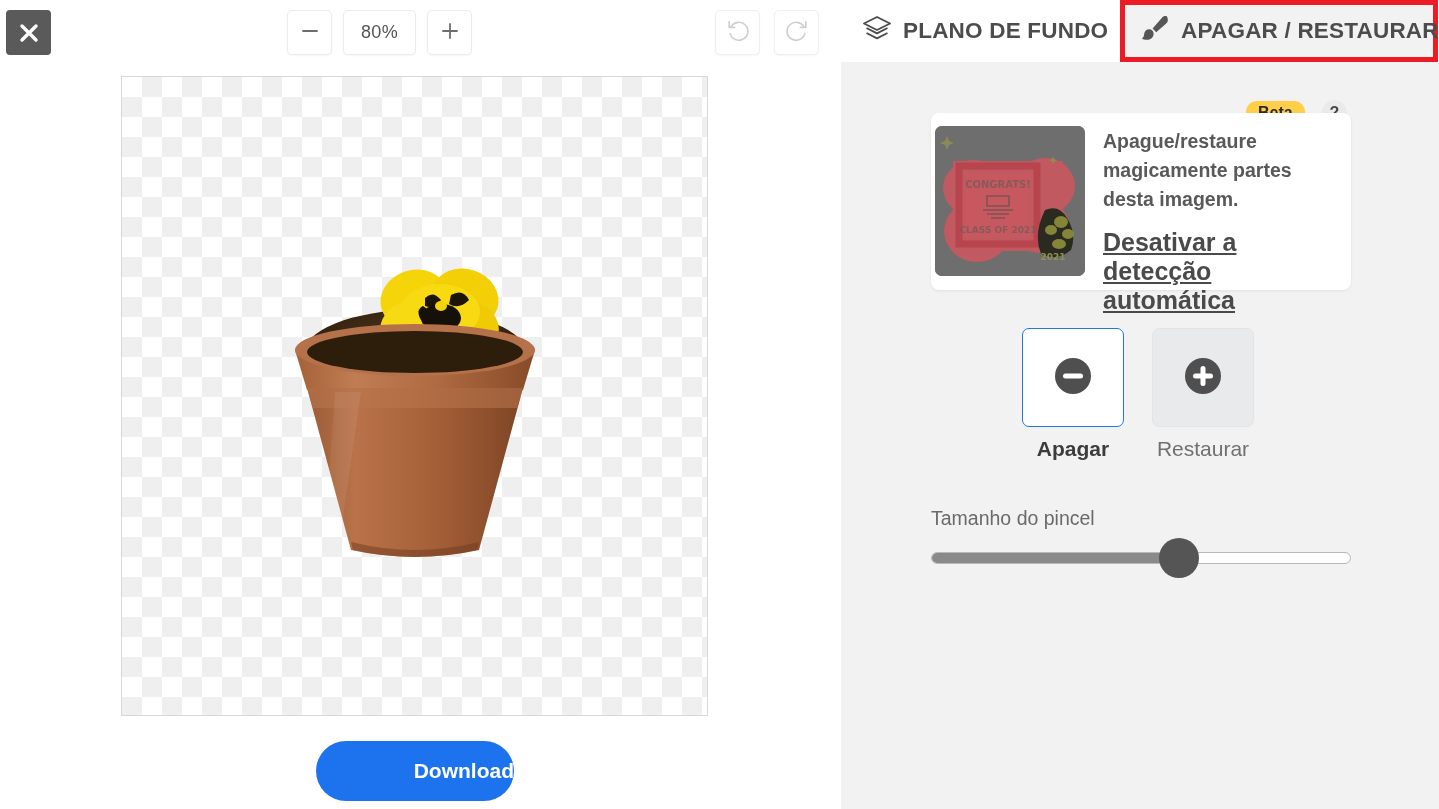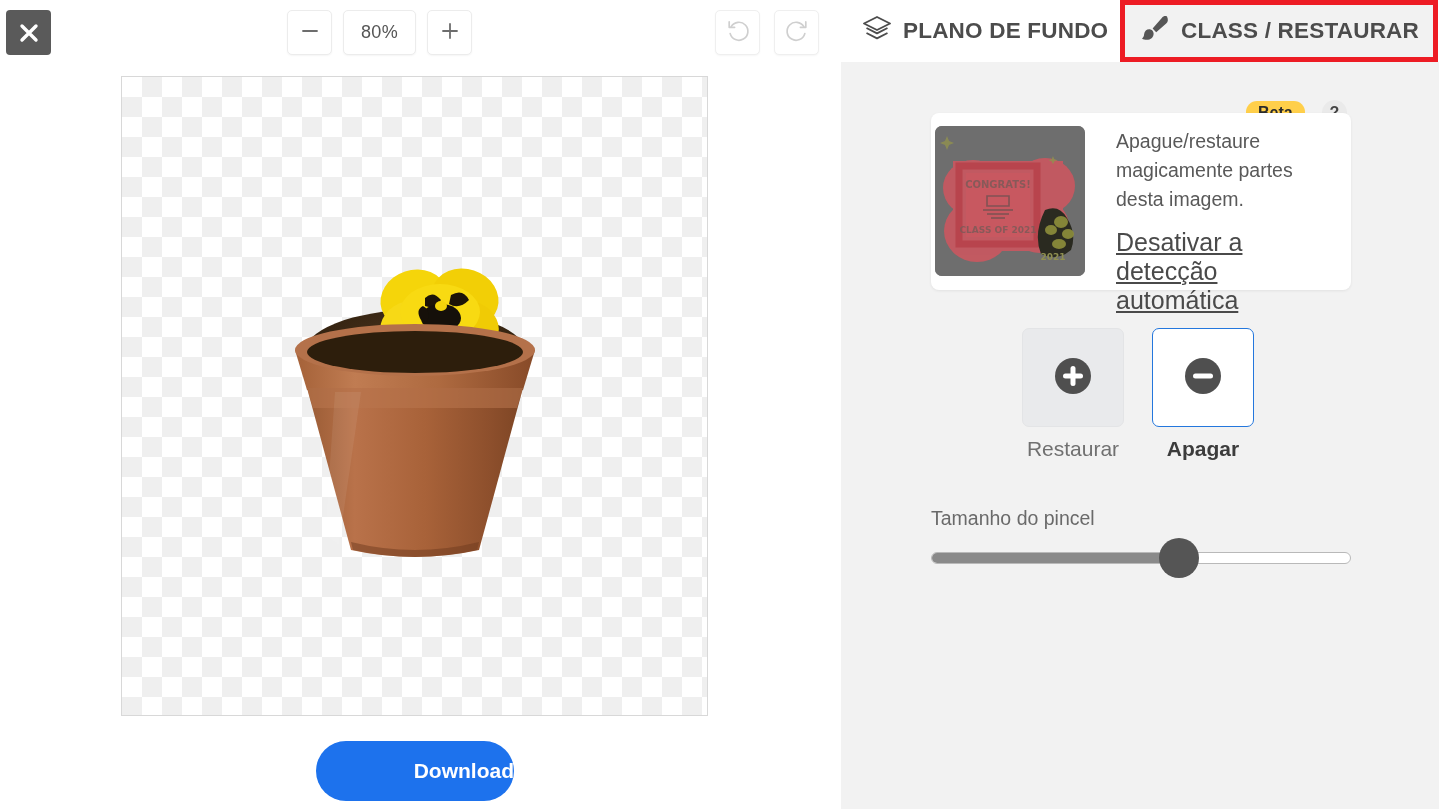--- a/index.html
+++ b/index.html
@@ -124,23 +124,23 @@
     width: 420px; height: 177px;
     background: #ffffff; border-radius: 8px;
     box-shadow: 0 1px 3px rgba(0,0,0,0.07);
   }
   .thumb {
     position: absolute; left: 4px; top: 13px;
     width: 150px; height: 150px; border-radius: 7px;
     overflow: hidden; background: #6f6f6f;
   }
   .info-text {
-    position: absolute; left: 185px; top: 14px;
+    position: absolute; left: 172px; top: 14px;
     width: 215px;
-    font-size: 19.5px; line-height: 29px; color: #595959;
+    font-size: 19.5px; line-height: 29px; color: #595959; font-weight: bold;
   }
   .info-link {
     display: block; margin-top: 14px;
     color: #4a4a4a; text-decoration: underline;
     cursor: pointer; font-size: 25px; line-height: 29px;
   }
   .beta-badge {
     position: absolute; left: 405px; top: 101px;
     background: #ffcf4a; color: #2b2b2b;
     border-radius: 11px; padding: 3px 12px 4px;
@@ -352,21 +352,21 @@
         <span>PLANO DE FUNDO</span>
       </div>
 
       <div class="tab tab-inner" style="position:absolute;left:286px;top:0;">
         <span>
           <svg width="30" height="30" viewBox="0 0 30 30">
             <path d="M27 3.5 C25.5 2.5 23.4 3 21.8 4.9 L12.6 15.6 L16.2 19.2 L26.2 10.5 C28 8.9 28.5 6.8 27 3.5 Z" fill="#565656"></path>
             <path d="M10.6 16.4 C7.6 15.6 4.4 17.4 4.1 21.3 C4 23.5 3.2 24.6 2 25.4 C4.9 27.5 9.3 27.3 11.9 24.9 C14.3 22.6 14.2 19 11.8 17.1 Z" fill="#565656"></path>
           </svg>
         </span>
-        <span>CLASS / RESTAURAR</span>
+        <span>APAGAR / RESTAURAR</span>
       </div>
     </div>
 
     <div class="beta-badge">Beta</div>
     <div class="help-btn">?</div>
 
     <div class="info-card">
       <div class="thumb">
         <svg width="150" height="150" viewBox="0 0 150 150">
           <rect width="150" height="150" fill="#6e6e6e"></rect>
@@ -404,43 +404,43 @@
           </g>
         </svg>
       </div>
       <div class="info-text">
         <span>Apague/restaure magicamente partes desta imagem.</span>
         <a class="info-link">Desativar a detecção automática</a>
       </div>
     </div>
 
     <div class="modes">
+      <div class="mode">
+        <div class="mode-box sel">
+          <span>
+            <svg width="42" height="42" viewBox="0 0 42 42">
+              <circle cx="21" cy="21" r="18" fill="#4f4f4f"></circle>
+              <rect x="11" y="18.5" width="20" height="5" rx="2.5" fill="#ffffff"></rect>
+            </svg>
+          </span>
+        </div>
+        <div class="mode-label sel">Apagar</div>
+      </div>
       <div class="mode">
         <div class="mode-box unsel">
           <span>
             <svg width="42" height="42" viewBox="0 0 42 42">
               <circle cx="21" cy="21" r="18" fill="#4f4f4f"></circle>
               <rect x="11" y="18.5" width="20" height="5" rx="2.5" fill="#ffffff"></rect>
               <rect x="18.5" y="11" width="5" height="20" rx="2.5" fill="#ffffff"></rect>
             </svg>
           </span>
         </div>
         <div class="mode-label">Restaurar</div>
       </div>
-      <div class="mode">
-        <div class="mode-box sel">
-          <span>
-            <svg width="42" height="42" viewBox="0 0 42 42">
-              <circle cx="21" cy="21" r="18" fill="#4f4f4f"></circle>
-              <rect x="11" y="18.5" width="20" height="5" rx="2.5" fill="#ffffff"></rect>
-            </svg>
-          </span>
-        </div>
-        <div class="mode-label sel">Apagar</div>
-      </div>
     </div>
 
     <div class="slider-label">Tamanho do pincel</div>
     <div class="slider-wrap">
       <div class="slider-track"></div>
       <div class="slider-fill" style="width: 247.8px;"></div>
       <div class="slider-thumb" style="left: 227.8px;"></div>
     </div>
 
   </div>

